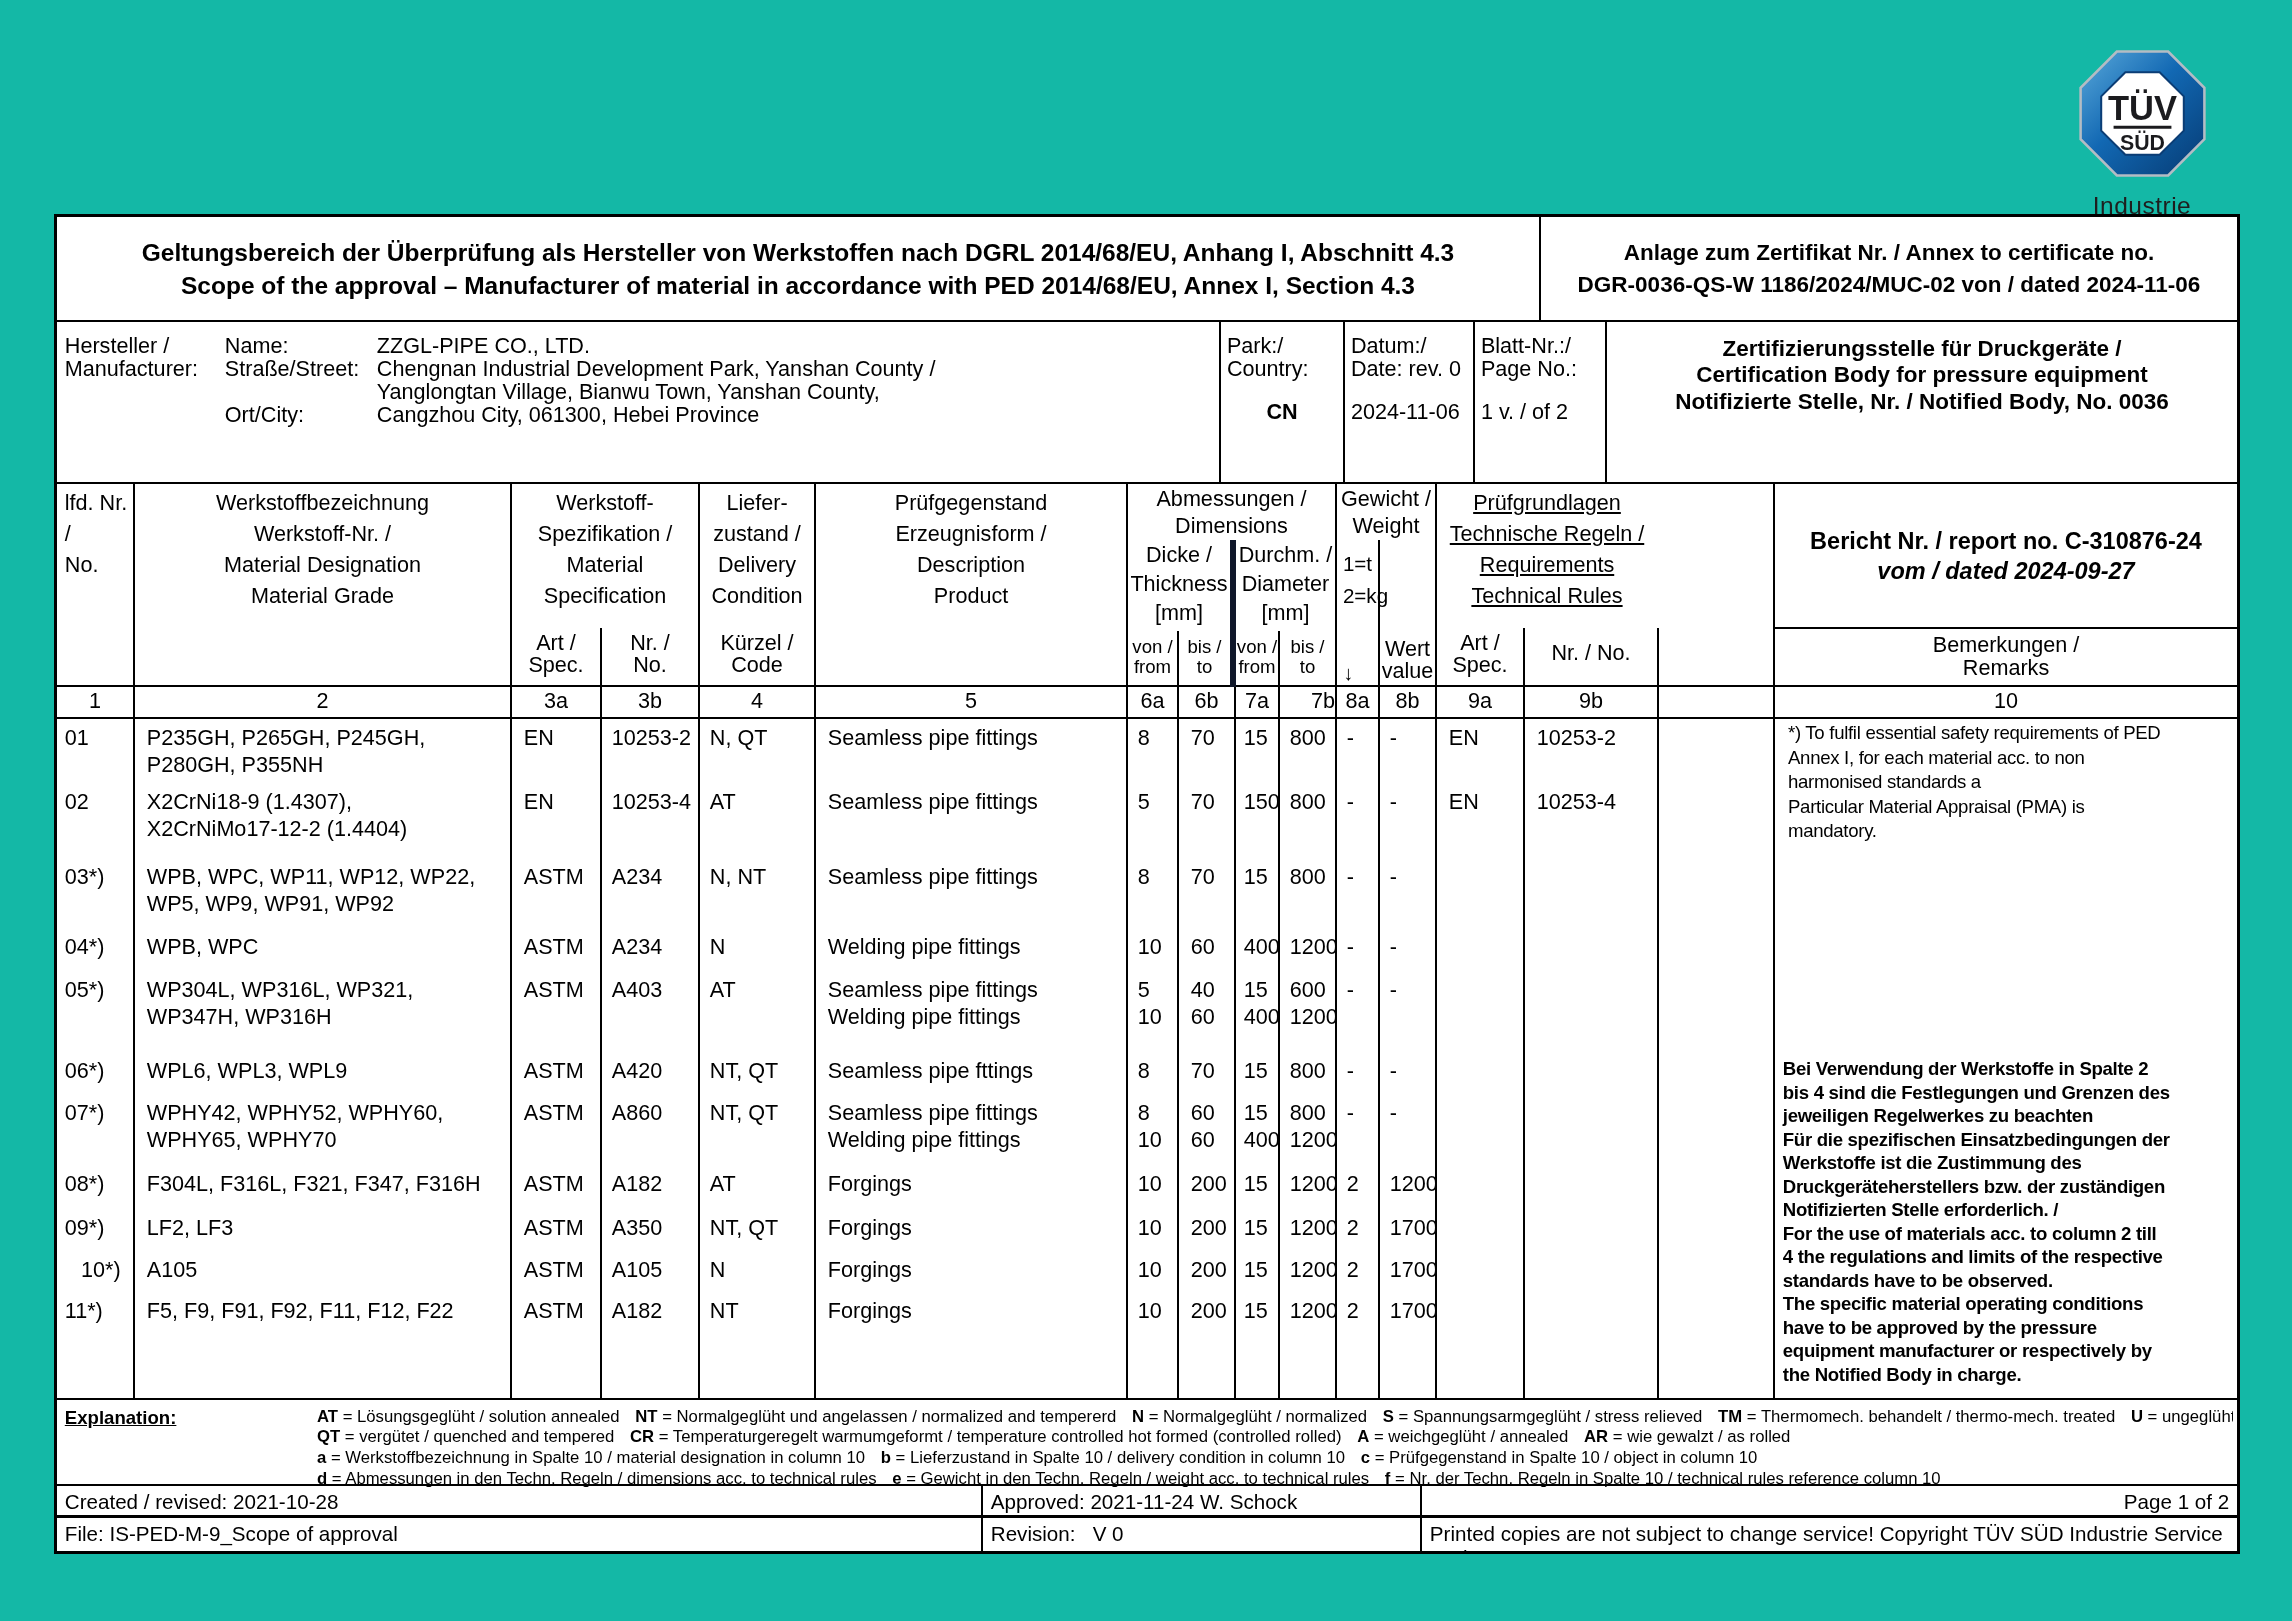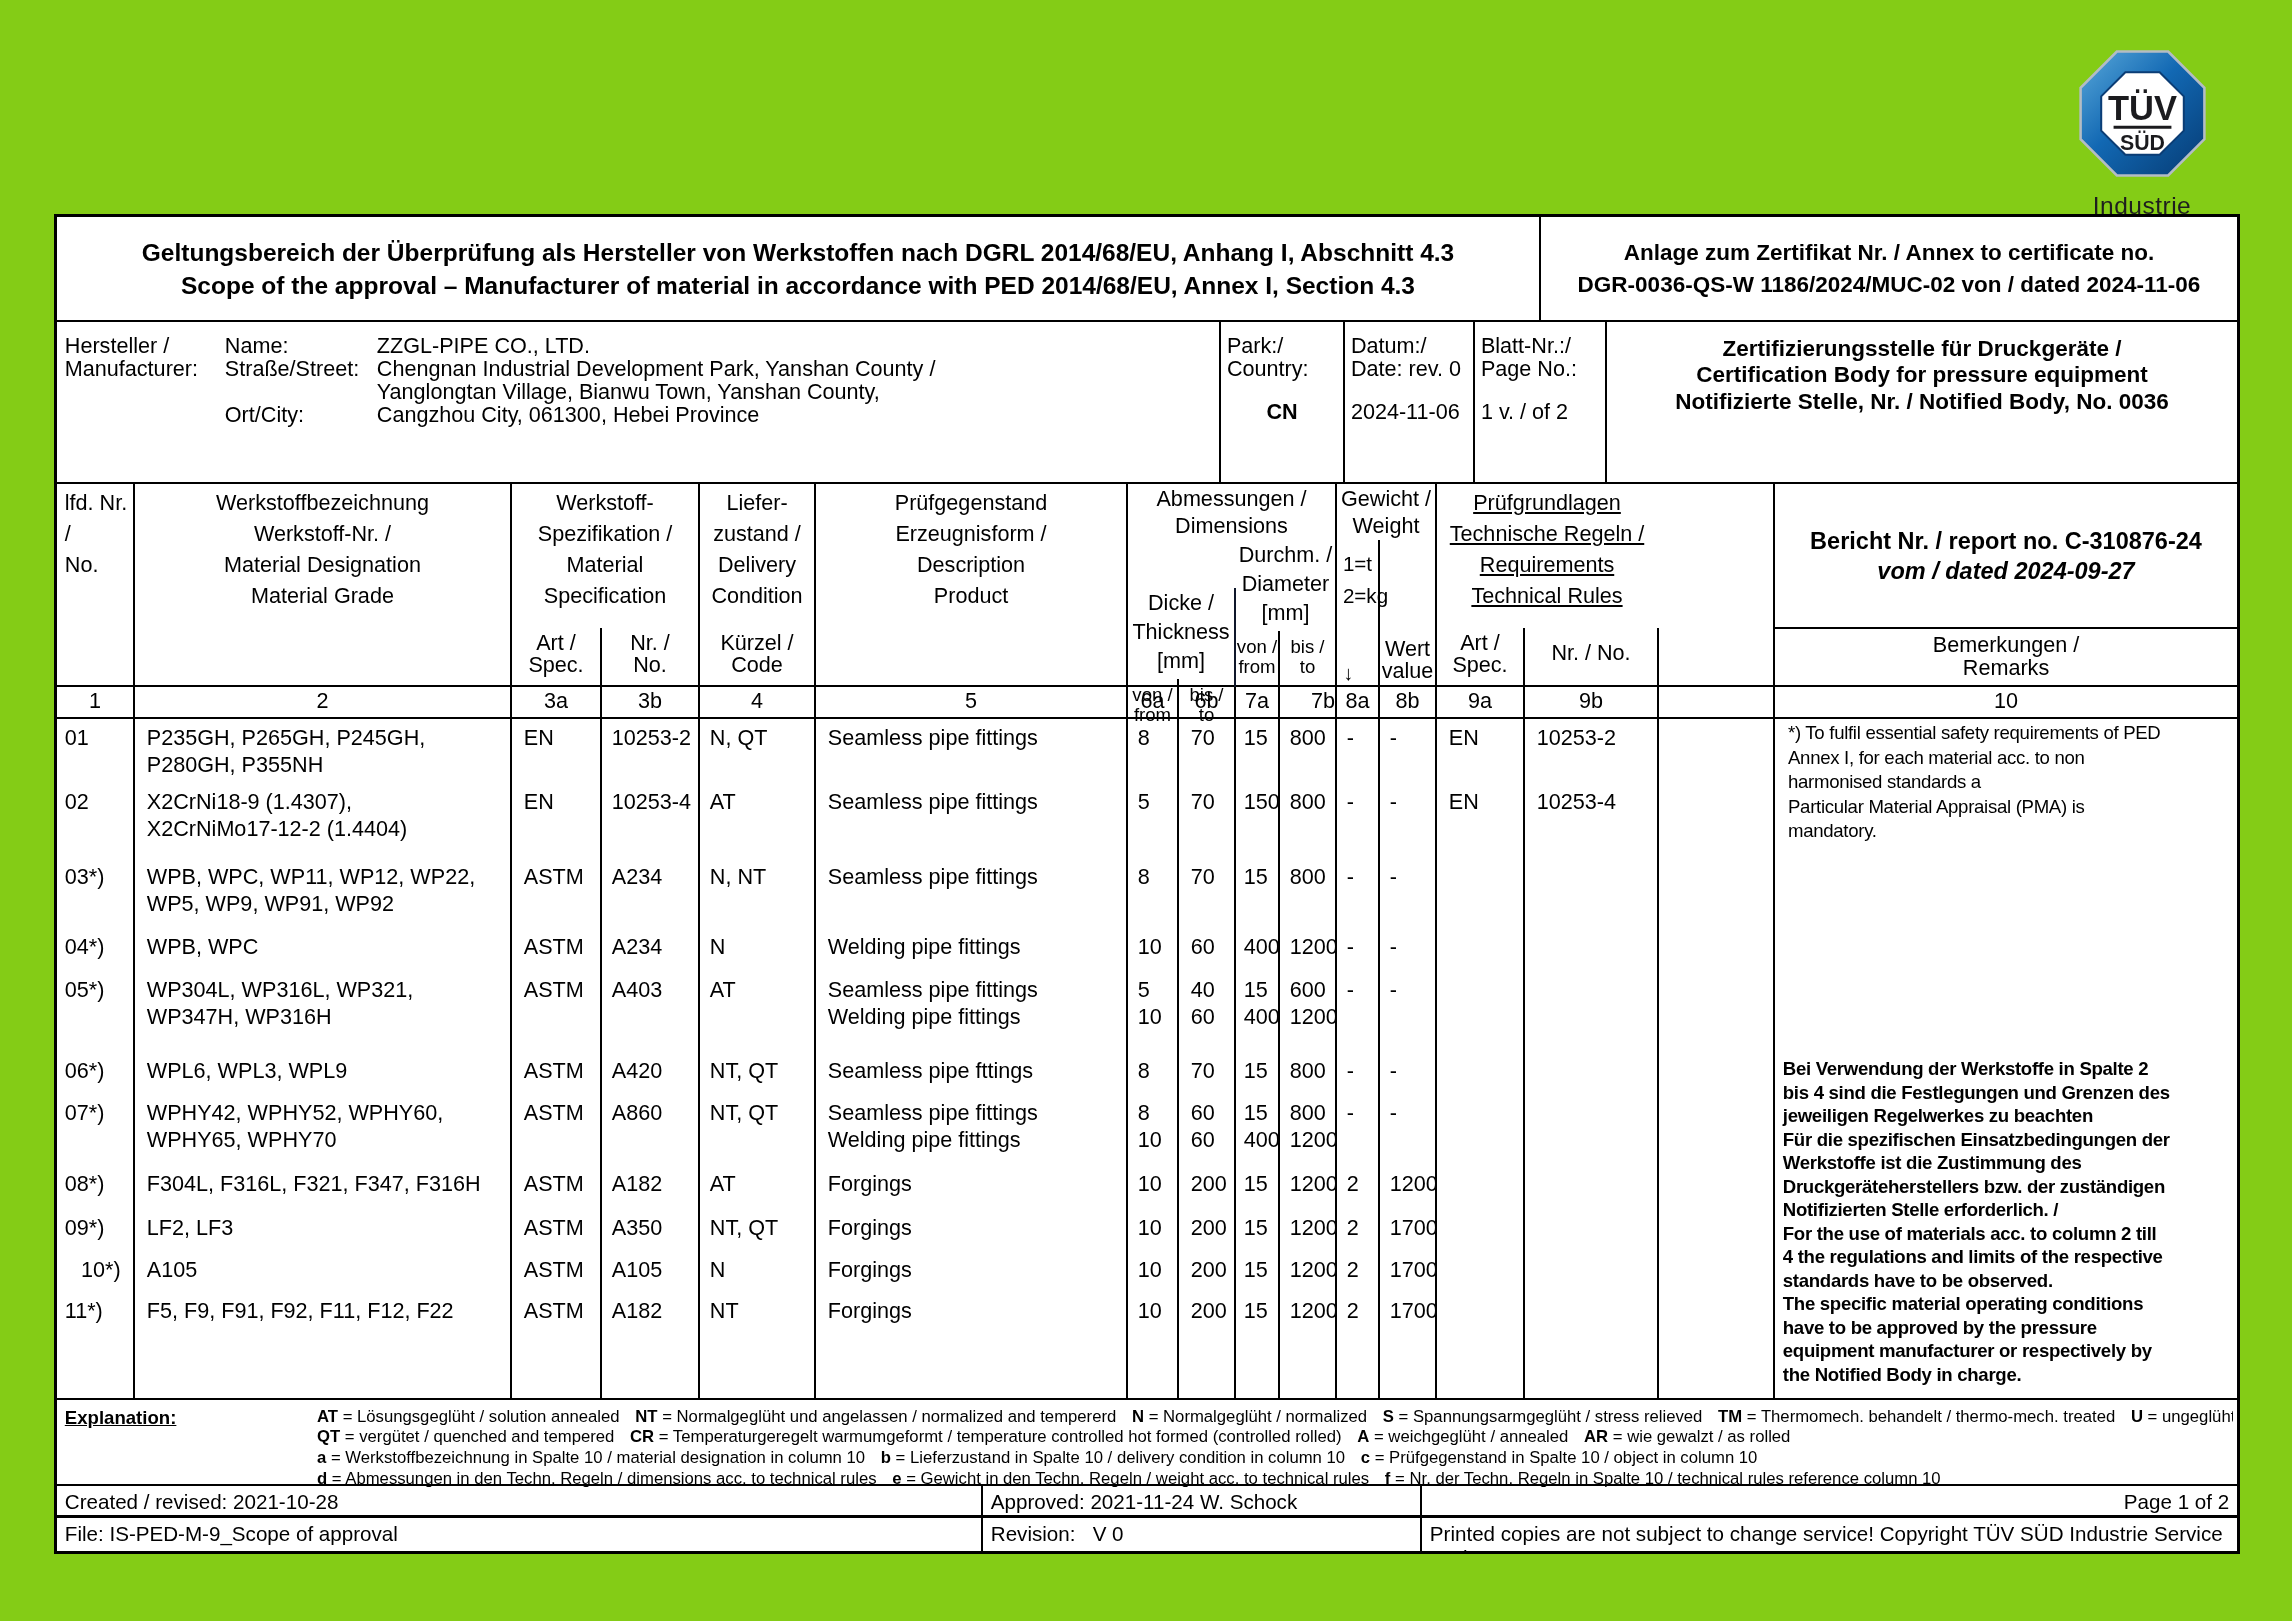--- a/index.html
+++ b/index.html
@@ -1,16 +1,16 @@
 <!DOCTYPE html>
 <html><head>
 <meta charset="utf-8">
 <style>
   html,body{margin:0;padding:0;background:#ffffff;}
-  .page{position:relative;width:2293px;height:1621px;background:#84cc16;overflow:hidden;
+  .page{position:relative;width:2293px;height:1621px;background:#14b8a6;overflow:hidden;
         font-family:"Liberation Sans", sans-serif;color:#000;}
   .pre{white-space:pre-line;}
   
   .logo-block{position:absolute;left:2054px;top:45px;width:176px;text-align:center;}
   .logo-caption{margin-top:5.9px;font-size:24.5px;color:#1e1e1e;letter-spacing:0.5px;text-align:center;}
   
   .doc{position:absolute;left:54px;top:214px;width:2186px;border:3.9px solid #000;box-sizing:border-box;background:#fff;}
   
   .top-row{display:flex;border-bottom:2px solid #000;height:105px;box-sizing:border-box;}
   .title-box{flex:0 0 1484px;border-right:2px solid #000;box-sizing:border-box;
@@ -42,21 +42,21 @@
   .c5{flex:0 0 312px;}.c67{flex:0 0 209px;}.c8{flex:0 0 100px;}.c9{flex:0 0 338px;}
   .c10{flex:1;}
   .c1 .h-lines{text-align:left;padding-left:7.8px;}
   .h-top147{height:144px;box-sizing:border-box;}
   .h-sub60{height:59px;display:flex;box-sizing:border-box;}
   .h-sub60 .sc{box-sizing:border-box;text-align:center;line-height:22.5px;padding-top:3.9px;}
   .h-sub60 .sc.br{border-right:2px solid #000;}
   .h-top57{height:56px;line-height:26.5px;text-align:center;padding-top:2px;box-sizing:border-box;}
   .h-mid150{height:147px;display:flex;box-sizing:border-box;}
   .half{box-sizing:border-box;}
-  .half.br{border-right:2px solid #0f172a;margin-top:48px;}
+  .half.br{border-right:6px solid #0f172a;}
   .dims-text{height:91px;text-align:center;line-height:29px;box-sizing:border-box;}
   .fromto{height:56px;display:flex;box-sizing:border-box;font-size:18.6px;}
   .fromto .fc{box-sizing:border-box;text-align:center;line-height:20.6px;padding-top:5.9px;}
   .fromto .fc.br{border-right:2px solid #000;}
   .w-left{width:43px;box-sizing:border-box;border-right:2px solid #000;display:flex;flex-direction:column;
           padding:7.8px 0 3.9px 5.9px;line-height:32px;font-size:20.6px;}
   .w-arrow{margin-top:auto;line-height:21.6px;}
   .w-right{flex:1;display:flex;flex-direction:column;justify-content:flex-end;text-align:center;
            line-height:21.6px;padding-bottom:5.9px;box-sizing:border-box;}
   .c9-top{padding-right:116px;box-sizing:border-box;text-decoration:underline;}

